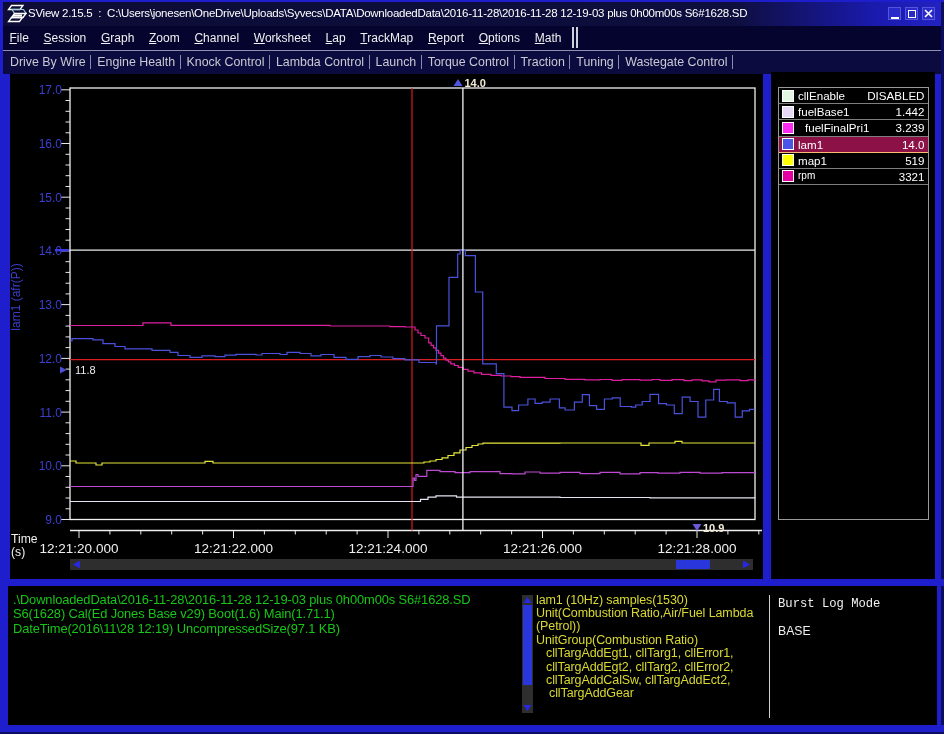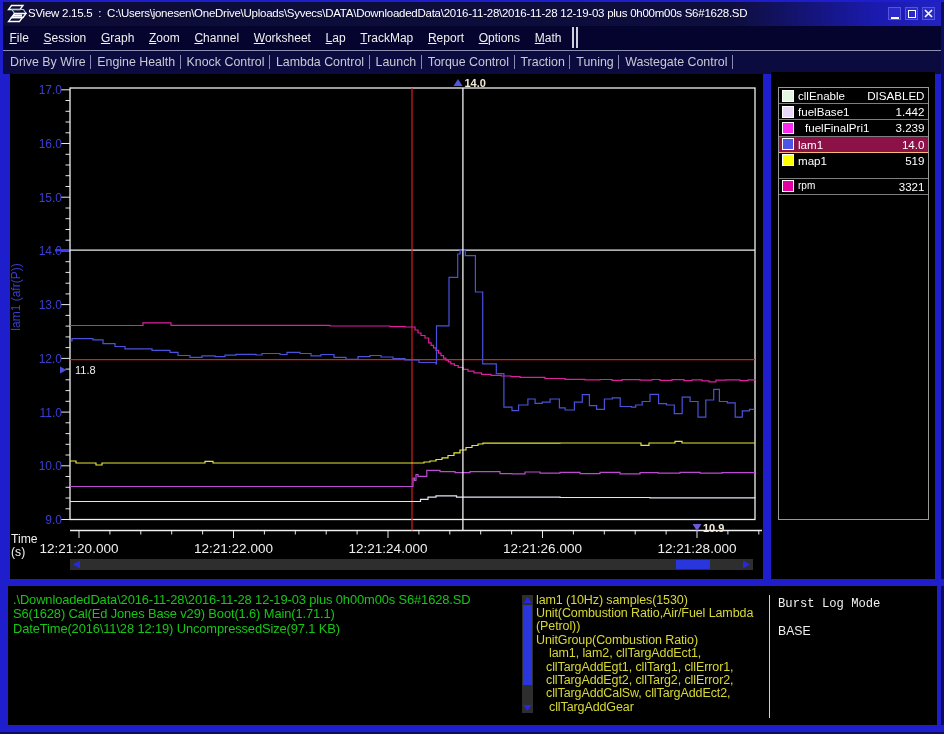--- a/index.html
+++ b/index.html
@@ -168,21 +168,21 @@
       <div style="position:relative;height:16.2px;border-bottom:1px solid #7f7f7f;">
         <div style="position:absolute;left:2.5px;top:1.5px;width:12px;height:12px;background:#fb2cf2;border:1px solid #fff;"></div>
         <span style="position:absolute;left:26px;top:1px;font-size:11.6px;color:#fff;">fuelFinalPri1</span>
         <span style="position:absolute;right:3.5px;top:1px;font-size:11.6px;color:#fff;">3.239</span>
       </div>
       <div style="position:relative;height:16.2px;background:#8c1147;border-bottom:1px solid #fdba74;">
         <div style="position:absolute;left:2.5px;top:1.5px;width:12px;height:12px;background:#4a55e8;border:1px solid #fff;"></div>
         <span style="position:absolute;left:19px;top:1px;font-size:11.6px;color:#fff;">lam1</span>
         <span style="position:absolute;right:3.5px;top:1px;font-size:11.6px;color:#fff;">14.0</span>
       </div>
-      <div style="position:relative;height:26px;border-bottom:1px solid #7f7f7f;text-align:center;">
+      <div style="position:relative;height:16px;border-bottom:1px solid #7f7f7f;text-align:center;">
         <div style="position:absolute;left:2.5px;top:1.5px;width:12px;height:12px;background:#ffff00;border:1px solid #fff;"></div>
         <span style="position:absolute;left:19px;top:1px;font-size:11.6px;color:#fff;">map1</span>
         <span style="position:absolute;right:3.5px;top:1px;font-size:11.6px;color:#fff;">519</span>
       </div>
       <div style="position:relative;height:16.2px;border-bottom:1px solid #7f7f7f;">
         <div style="position:absolute;left:2.5px;top:1.5px;width:12px;height:12px;background:#e400a0;border:1px solid #fff;"></div>
         <span style="position:absolute;left:19px;top:1px;font-size:10px;color:#fff;">rpm</span>
         <span style="position:absolute;right:3.5px;top:1px;font-size:11.6px;color:#fff;">3321</span>
       </div>
     </div>
@@ -197,21 +197,20 @@
 <svg class="abs" style="left:522px;top:595px" width="11" height="118">
 <path d="M5.5 2 L9.5 8 L1.5 8 Z" fill="#2828e0"></path>
 <rect x="1" y="10" width="9" height="80" fill="#2836dc"></rect>
 <path d="M5.5 116 L9.5 110 L1.5 110 Z" fill="#2828e0"></path>
 </svg>
 <div class="abs" style="left:536px;top:593.5px;width:240px;font-size:12.5px;line-height:13.4px;color:#d8d832;letter-spacing:-0.1px;white-space:nowrap;">
       <div>lam1 (10Hz) samples(1530)</div>
 <div>Unit(Combustion Ratio,Air/Fuel Lambda</div>
 <div>(Petrol))</div>
 <div>UnitGroup(Combustion Ratio)</div>
-<div style="padding-left:13px">lam1, lam2, cllTargAddEct1,</div>
 <div style="padding-left:10px">cllTargAddEgt1, cllTarg1, cllError1,</div>
 <div style="padding-left:10px">cllTargAddEgt2, cllTarg2, cllError2,</div>
 <div style="padding-left:10px">cllTargAddCalSw, cllTargAddEct2,</div>
 <div style="padding-left:13px">cllTargAddGear</div>
     </div>
 <div class="abs" style="left:769px;top:595px;width:1px;height:123px;background:#cfcfcf;"></div>
 <div class="abs" style="left:778px;top:597px;font-size:12.2px;color:#f0f0f0;font-family:Liberation Mono, monospace;">Burst Log Mode</div>
 <div class="abs" style="left:778px;top:624px;font-size:12.2px;color:#f0f0f0;">BASE</div>
 <div class="abs" style="left:0px;top:725px;width:944px;height:7px;background:#1e1ecd;"></div>
 <div class="abs" style="left:0px;top:732px;width:944px;height:2px;background:#0d0d60;"></div>

